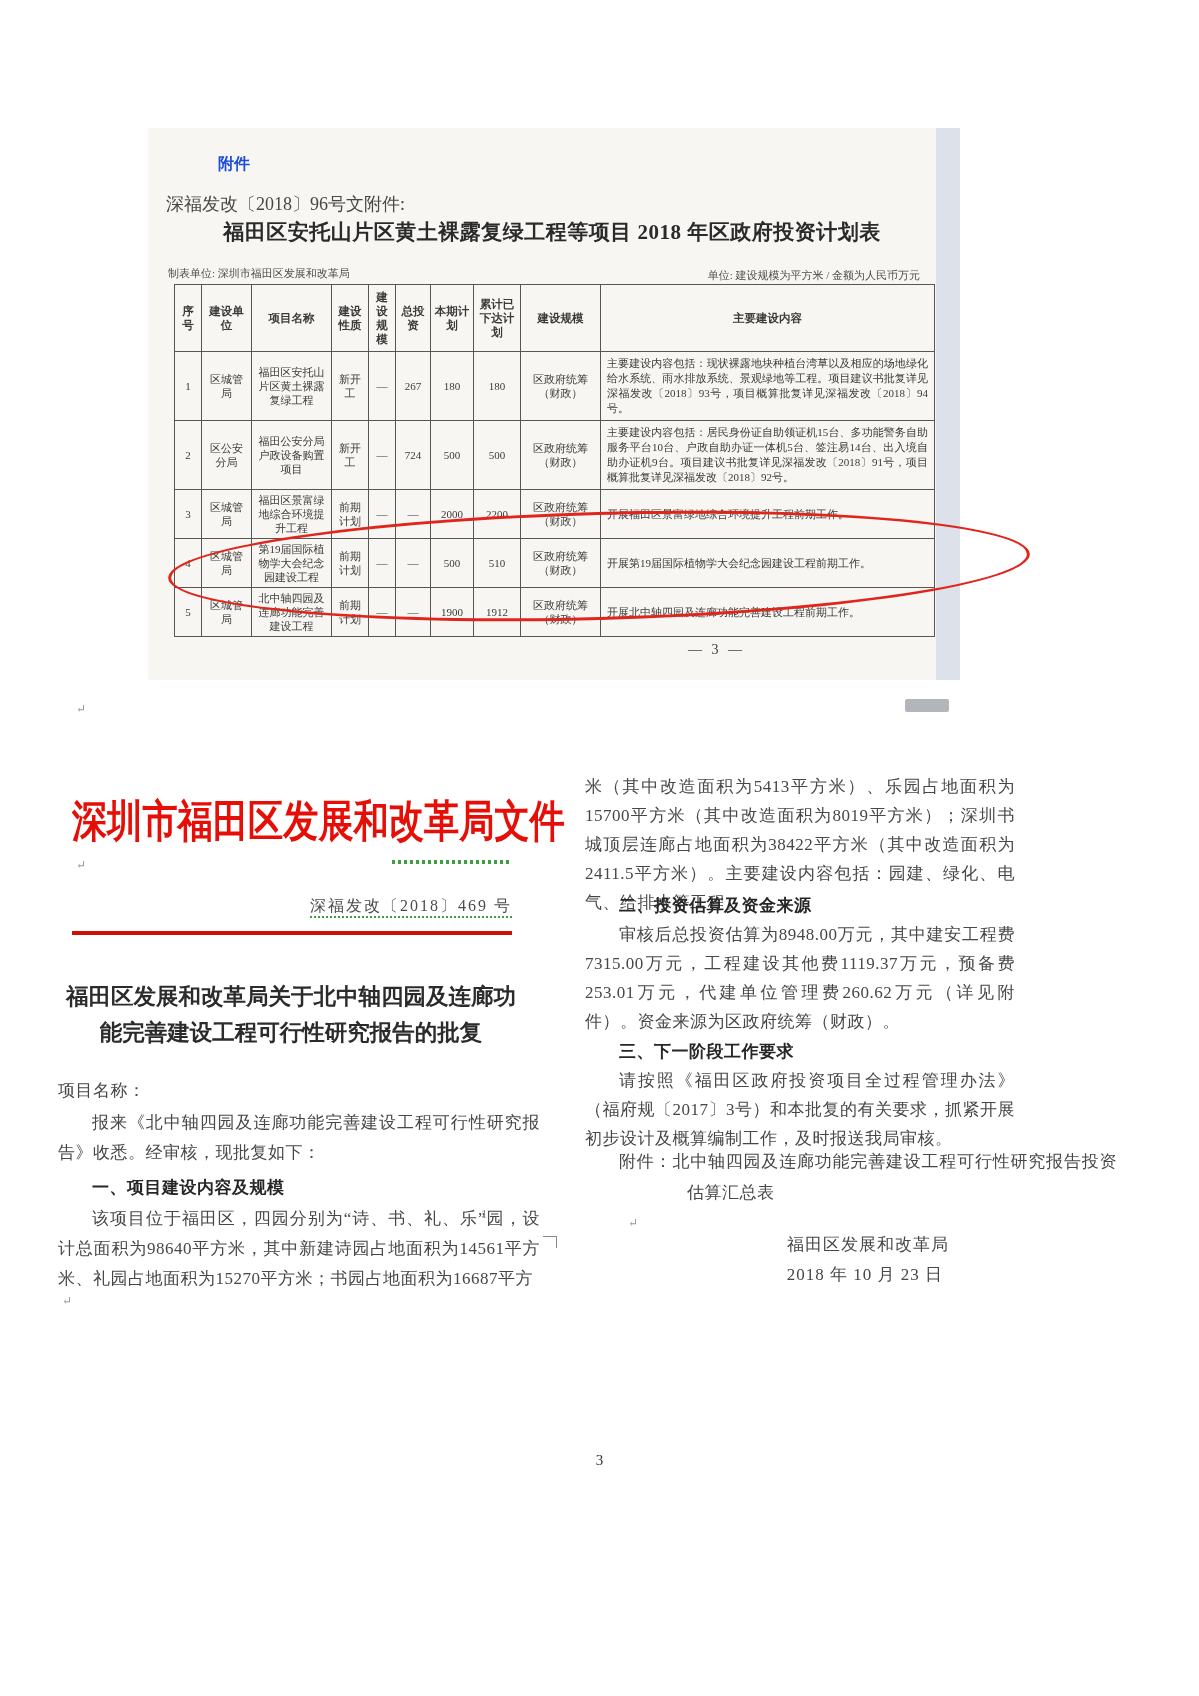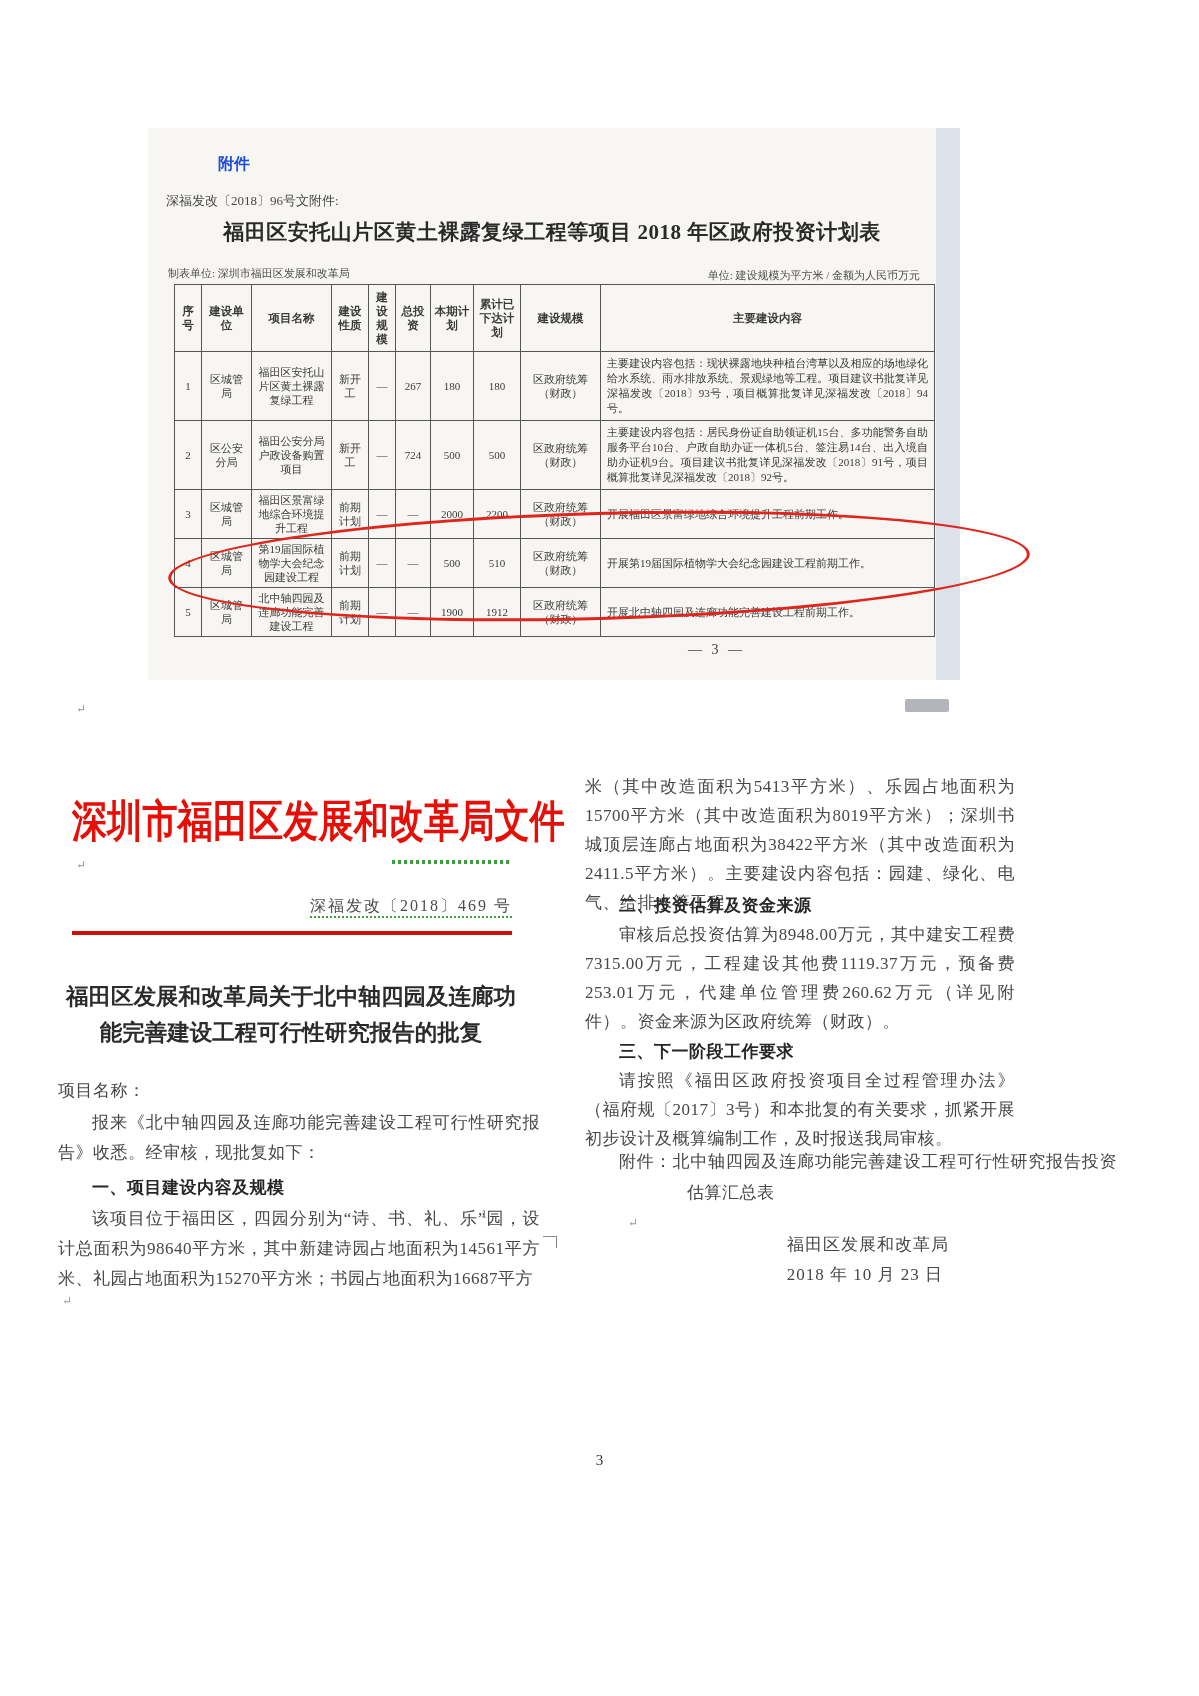--- a/index.html
+++ b/index.html
@@ -3,21 +3,21 @@
 <meta charset="utf-8">
 <style>
   html,body{margin:0;padding:0;background:#ffffff;}
   .page{position:relative;width:1199px;height:1696px;background:#ffffff;overflow:hidden;
         font-family:"Liberation Serif","DejaVu Serif",serif;color:#3d3d3d;}
 
   
   .scan{position:absolute;left:148px;top:128px;width:812px;height:552px;background:#f7f6f2;}
   .scan-band{position:absolute;right:0;top:0;width:24px;height:100%;background:#dde2ea;}
   .scan-label{position:absolute;left:70px;top:26px;font-size:16px;font-weight:bold;color:#1d4ed8;}
-  .scan-docref{position:absolute;left:18px;top:64px;font-size:13px;color:#474747;}
+  .scan-docref{position:absolute;left:18px;top:64px;font-size:18px;color:#474747;}
   .scan-title{position:absolute;left:36px;top:90px;width:736px;text-align:center;
               font-size:21px;font-weight:bold;color:#2a2a2a;letter-spacing:.5px;}
   .scan-meta-l{position:absolute;left:20px;top:138px;font-size:11px;color:#4c4c4c;}
   .scan-meta-r{position:absolute;right:40px;top:140px;font-size:11px;color:#4c4c4c;}
 
   table.plan{position:absolute;left:26px;top:156px;border-collapse:collapse;table-layout:fixed;
              width:760px;font-size:11px;color:#3a3a3a;}
   table.plan th,table.plan td{border:1px solid #565656;padding:3px 4px;vertical-align:middle;
              line-height:14px;text-align:center;word-break:break-all;}
   table.plan th{font-weight:bold;font-size:11.5px;padding:5px 2px;}

